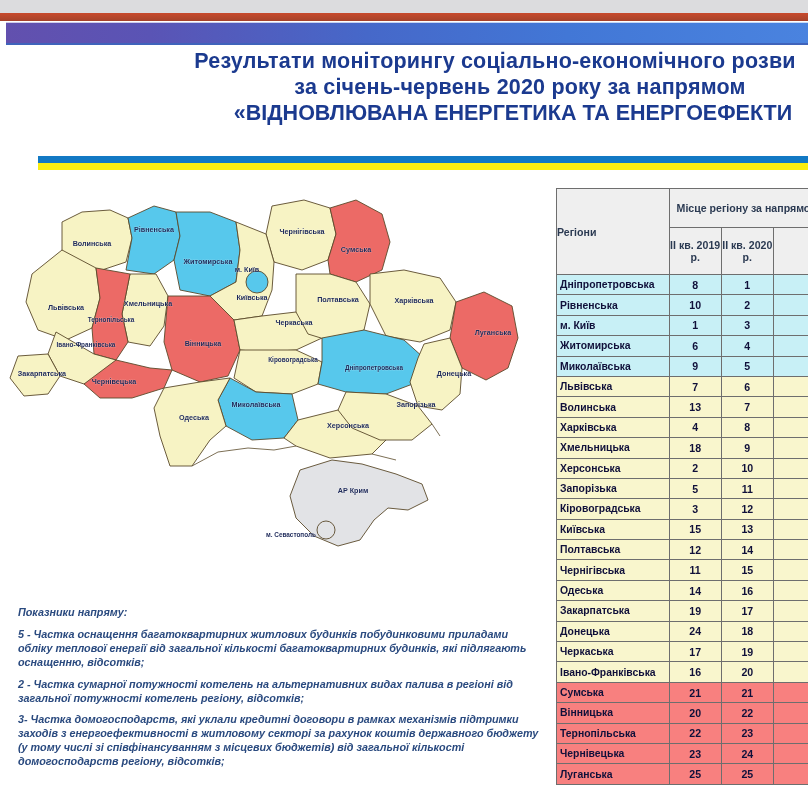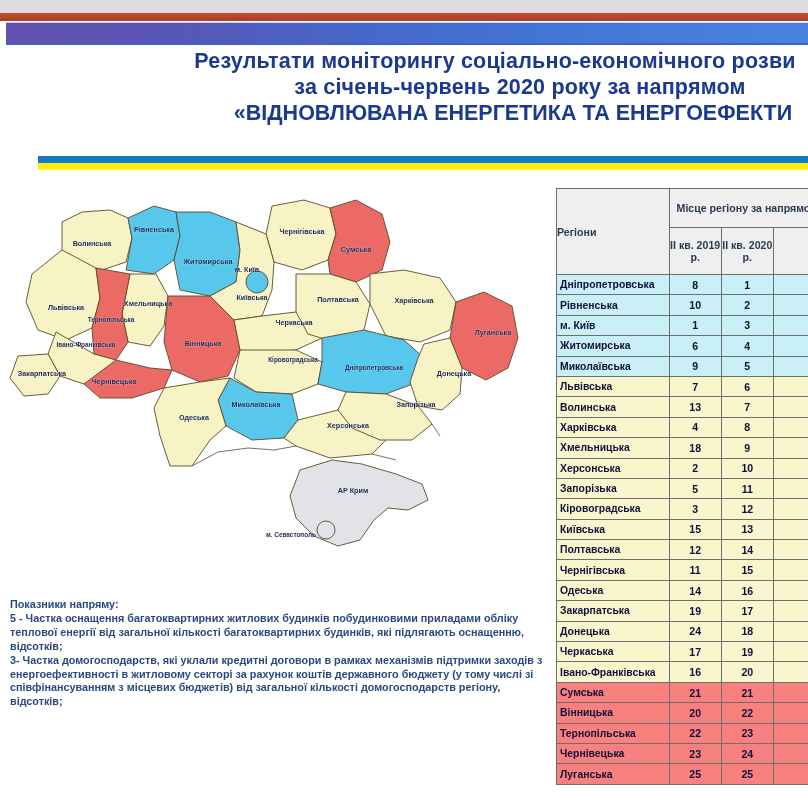--- a/index.html
+++ b/index.html
@@ -47,21 +47,21 @@
     text-anchor:middle;dominant-baseline:middle;
     paint-order:stroke;stroke:rgba(255,255,255,.35);stroke-width:.7px;
   }
   .maplabel.sm{font-size:6.4px;}
 
   
   #footer-text{
     position:absolute;left:10px;top:598px;width:540px;
     color:#2a4a7f;font-size:10.8px;line-height:13.9px;font-weight:600;
   }
-  #footer-text p{margin:0;}
+  #footer-text p{margin:8px;font-style:italic;}
 
   
   #table-wrap{position:absolute;left:556px;top:188px;width:252px;height:620px;overflow:hidden;}
   table#rank-table{border-collapse:collapse;width:270px;table-layout:fixed;}
   #rank-table th,#rank-table td{
     border:1px solid #6e6e6e;
     font-size:10.6px;
     color:#10103a;
     padding:0;
   }
@@ -188,20 +188,21 @@
         <text x="412" y="227" class="maplabel">Запорізька</text>
         <text x="349" y="313" class="maplabel">АР Крим</text>
         <text x="287" y="357" class="maplabel sm">м. Севастополь</text>
       </g>
   </svg>
 </div>
 
 <div id="footer-text">
   <p>Показники напряму:</p>
   <p>5 - Частка оснащення багатоквартирних житлових будинків побудинковими приладами обліку теплової енергії від загальної кількості багатоквартирних будинків, які підлягають оснащенню, відсотків;</p>
+  <p>2 - Частка сумарної потужності котелень на альтернативних видах палива в регіоні від загальної потужності котелень регіону, відсотків;</p>
   <p>3- Частка домогосподарств, які уклали кредитні договори в рамках механізмів підтримки заходів з енергоефективності в житловому секторі за рахунок коштів державного бюджету (у тому числі зі співфінансуванням з місцевих бюджетів) від загальної кількості домогосподарств регіону, відсотків;</p>
 </div>
 
 <div id="table-wrap">
   <table id="rank-table">
     <colgroup>
       <col class="col-reg">
         <col class="col-q">
         <col class="col-q">
         <col class="col-x">

